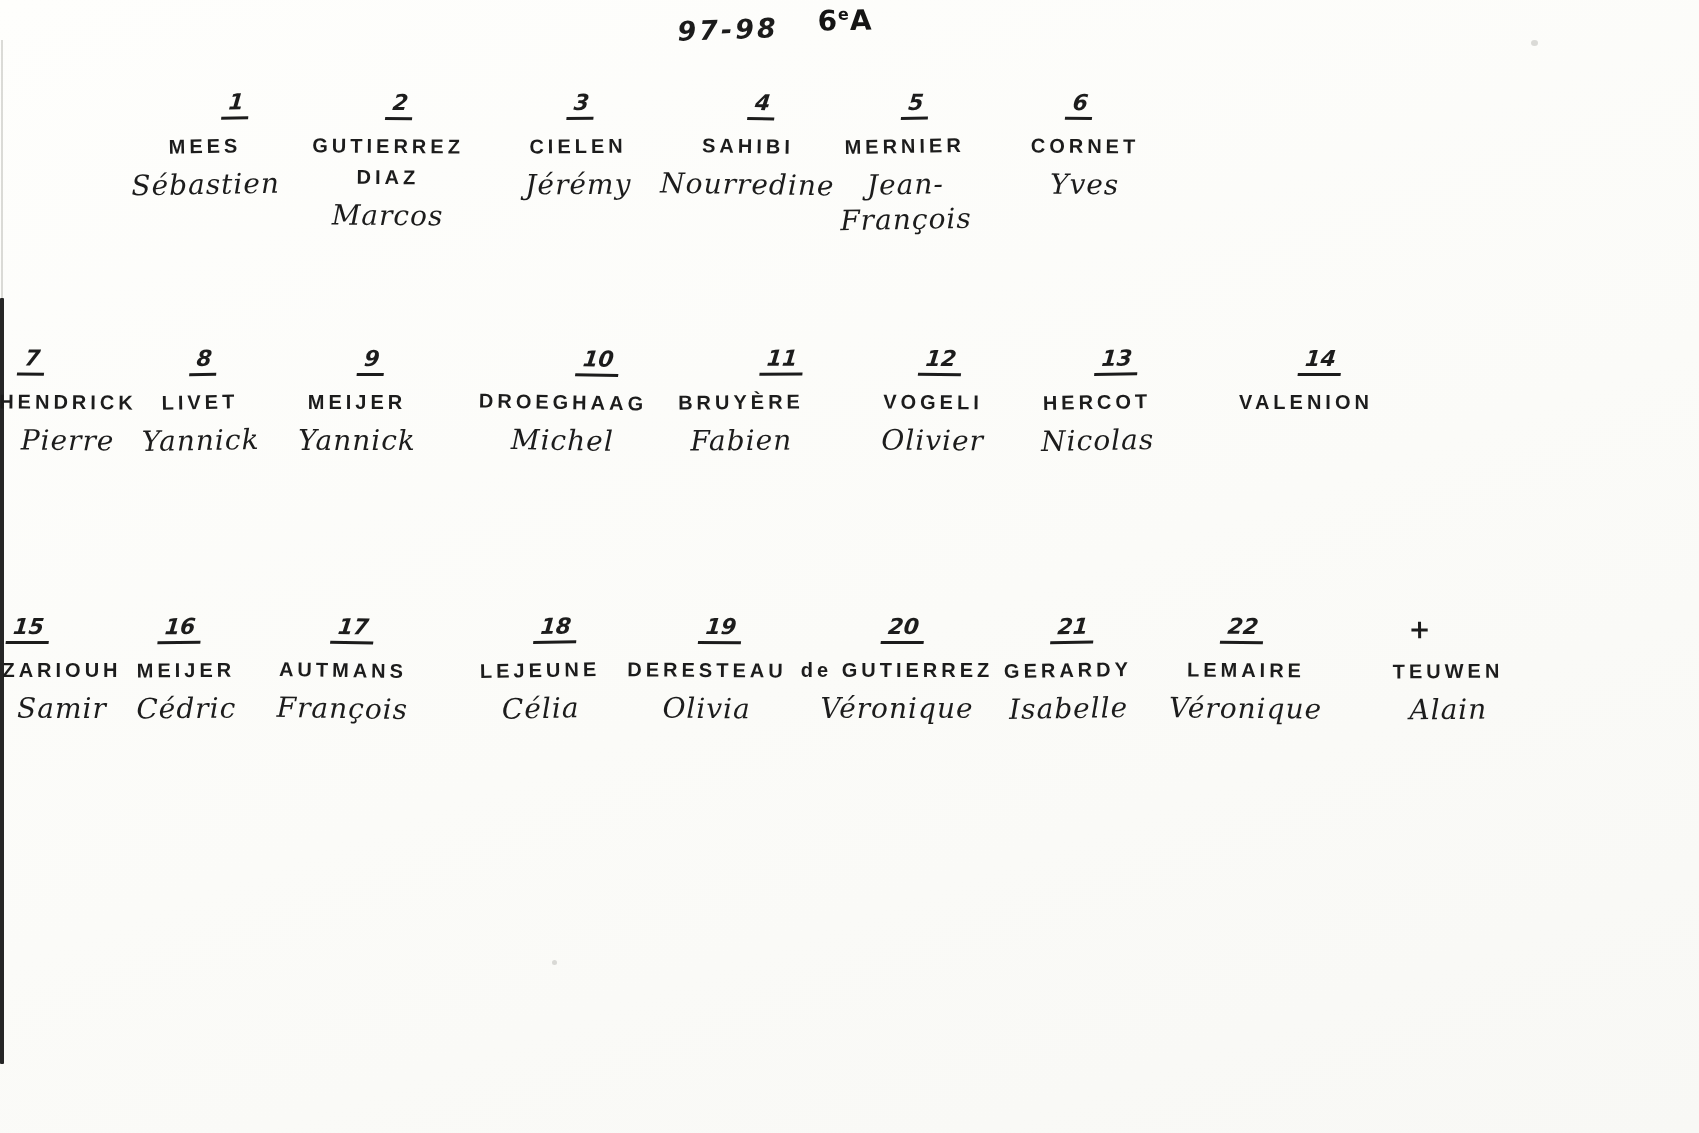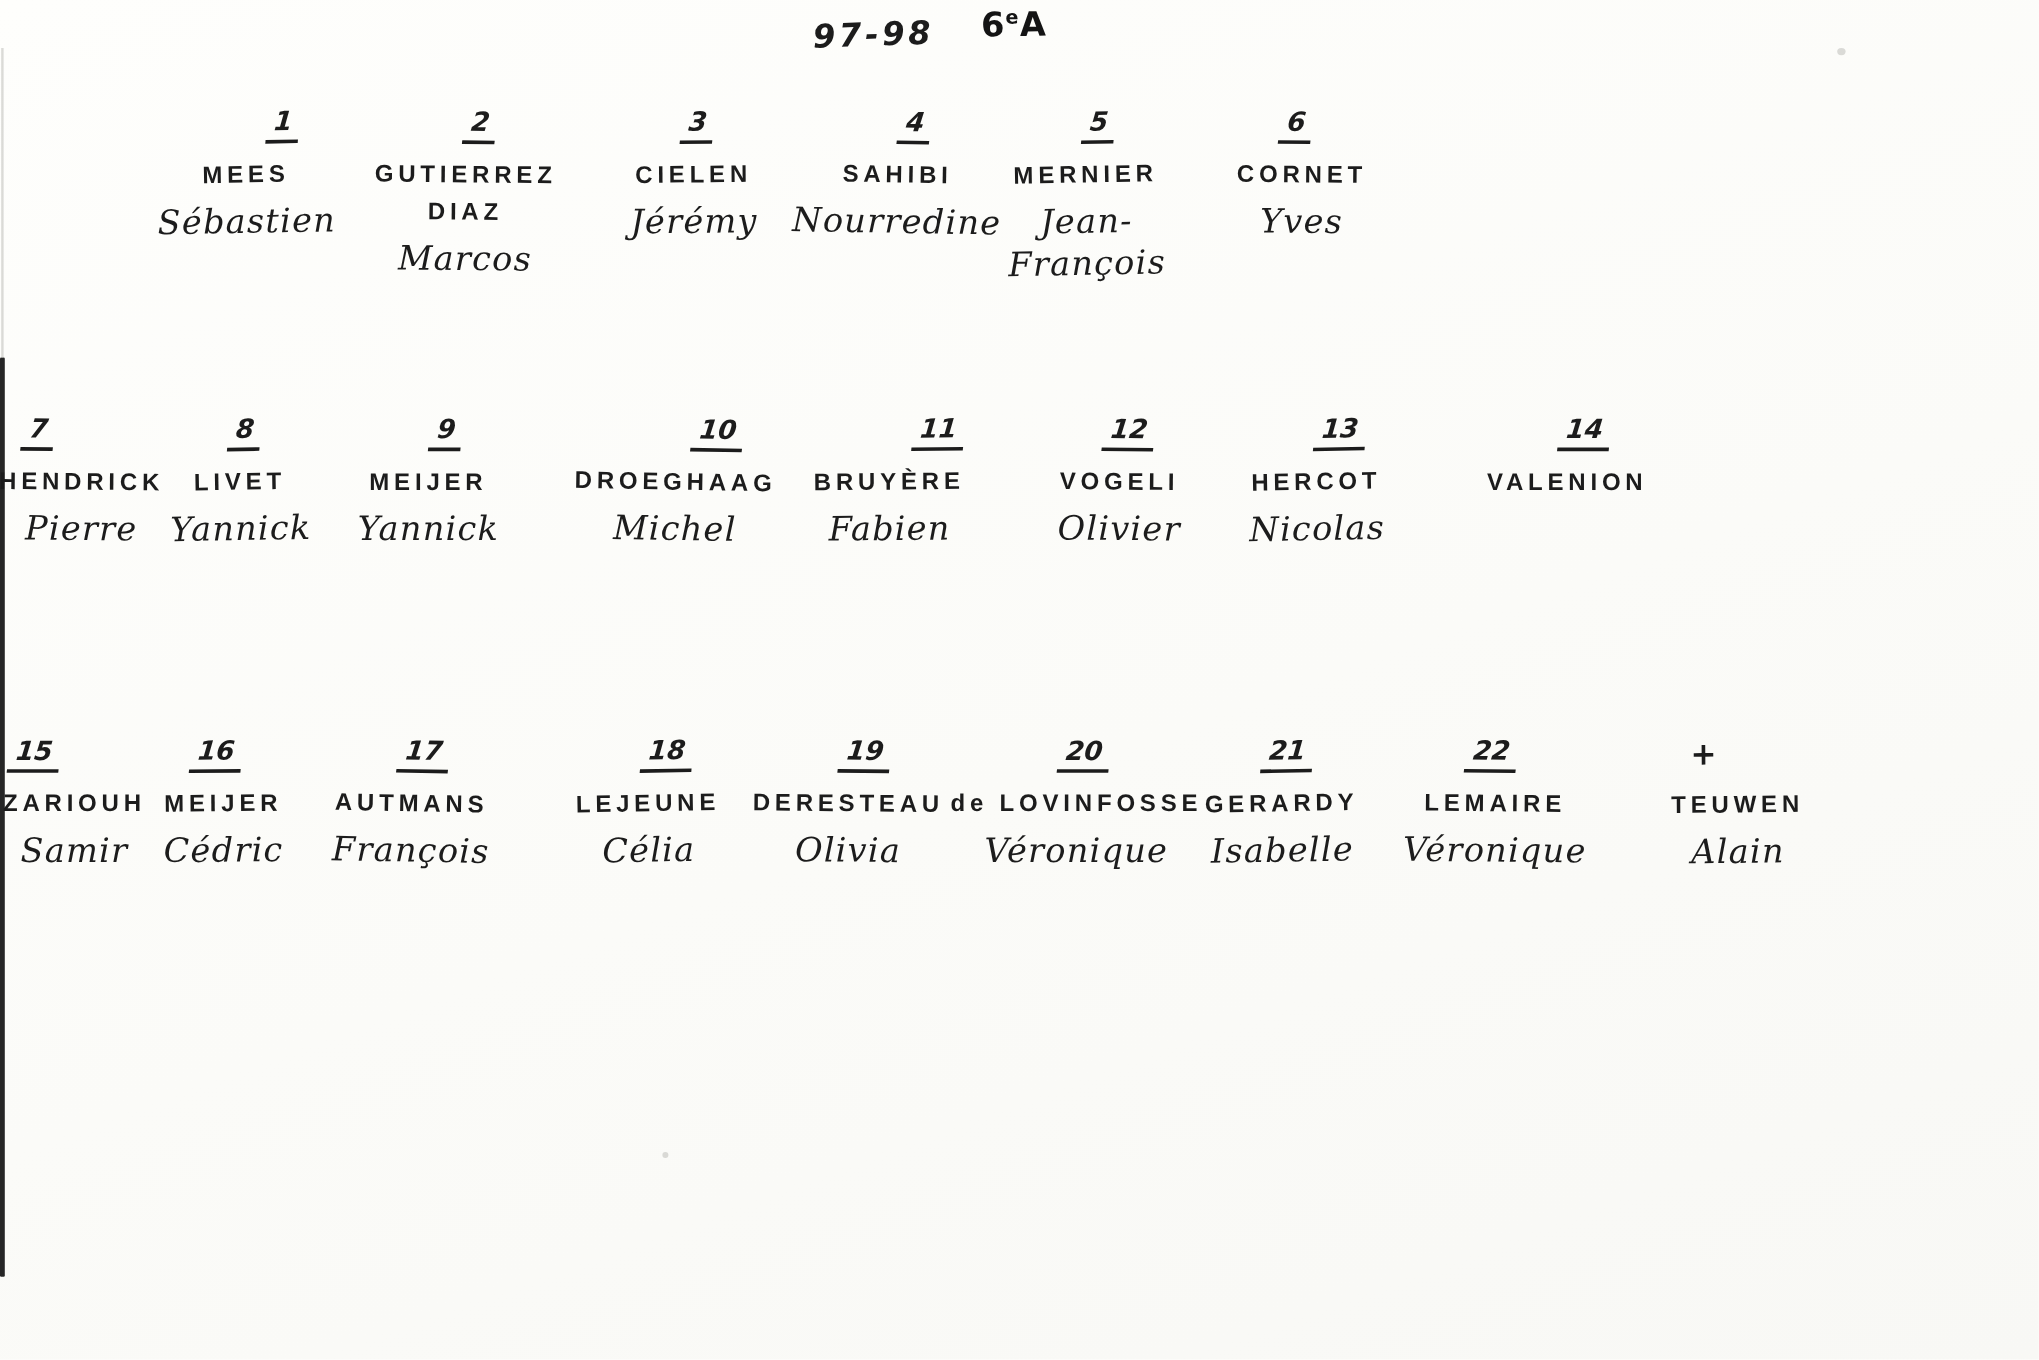--- a/index.html
+++ b/index.html
@@ -128,21 +128,21 @@
     <span class="num" style="left: 9px;">17</span>
   <span class="surname">AUTMANS</span><span class="given">François</span></div>
       <div class="student" style="left: 540px; top: 616px; transform: rotate(-1deg);">
     <span class="num" style="left: 16px;">18</span>
   <span class="surname">LEJEUNE</span><span class="given">Célia</span></div>
       <div class="student" style="left: 707px; top: 616px; transform: rotate(0.5deg);">
     <span class="num" style="left: 13px;">19</span>
   <span class="surname">DERESTEAU</span><span class="given">Olivia</span></div>
       <div class="student" style="left: 897px; top: 616px; transform: rotate(0deg);">
     <span class="num" style="left: 6px;">20</span>
-  <span class="surname">de LOVINFOSSE</span><span class="given">Véronique</span></div>
+  <span class="surname">de GUTIERREZ</span><span class="given">Véronique</span></div>
       <div class="student" style="left: 1068px; top: 616px; transform: rotate(-1deg);">
     <span class="num" style="left: 5px;">21</span>
   <span class="surname">GERARDY</span><span class="given">Isabelle</span></div>
       <div class="student" style="left: 1246px; top: 616px; transform: rotate(0.5deg);">
     <span class="num" style="left: -4px;">22</span>
   <span class="surname">LEMAIRE</span><span class="given">Véronique</span></div>
       <div class="student" style="left: 1448px; top: 616px; transform: rotate(-0.5deg);">
     <span class="num plus" style="left: -28px;">+</span>
   <span class="surname">TEUWEN</span><span class="given">Alain</span></div>
     </div>

